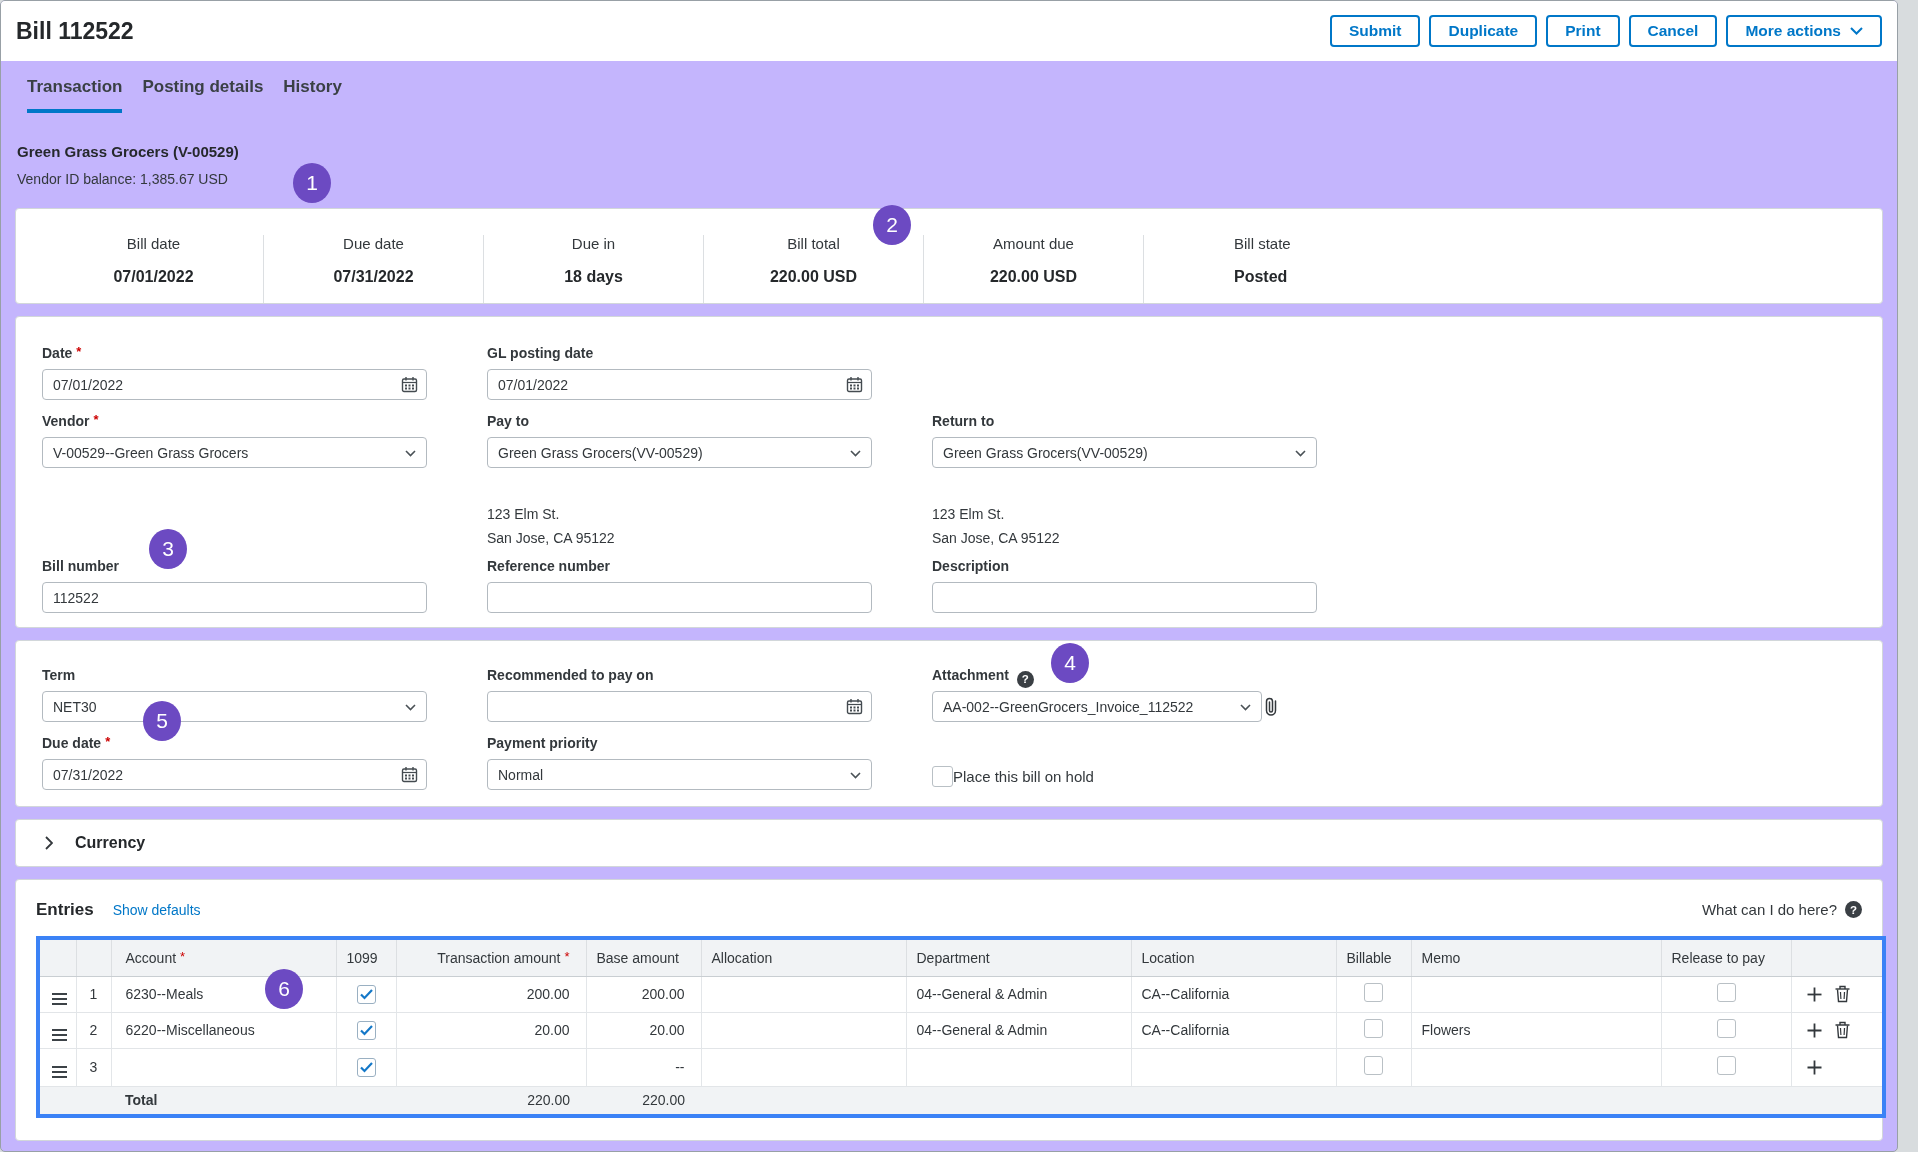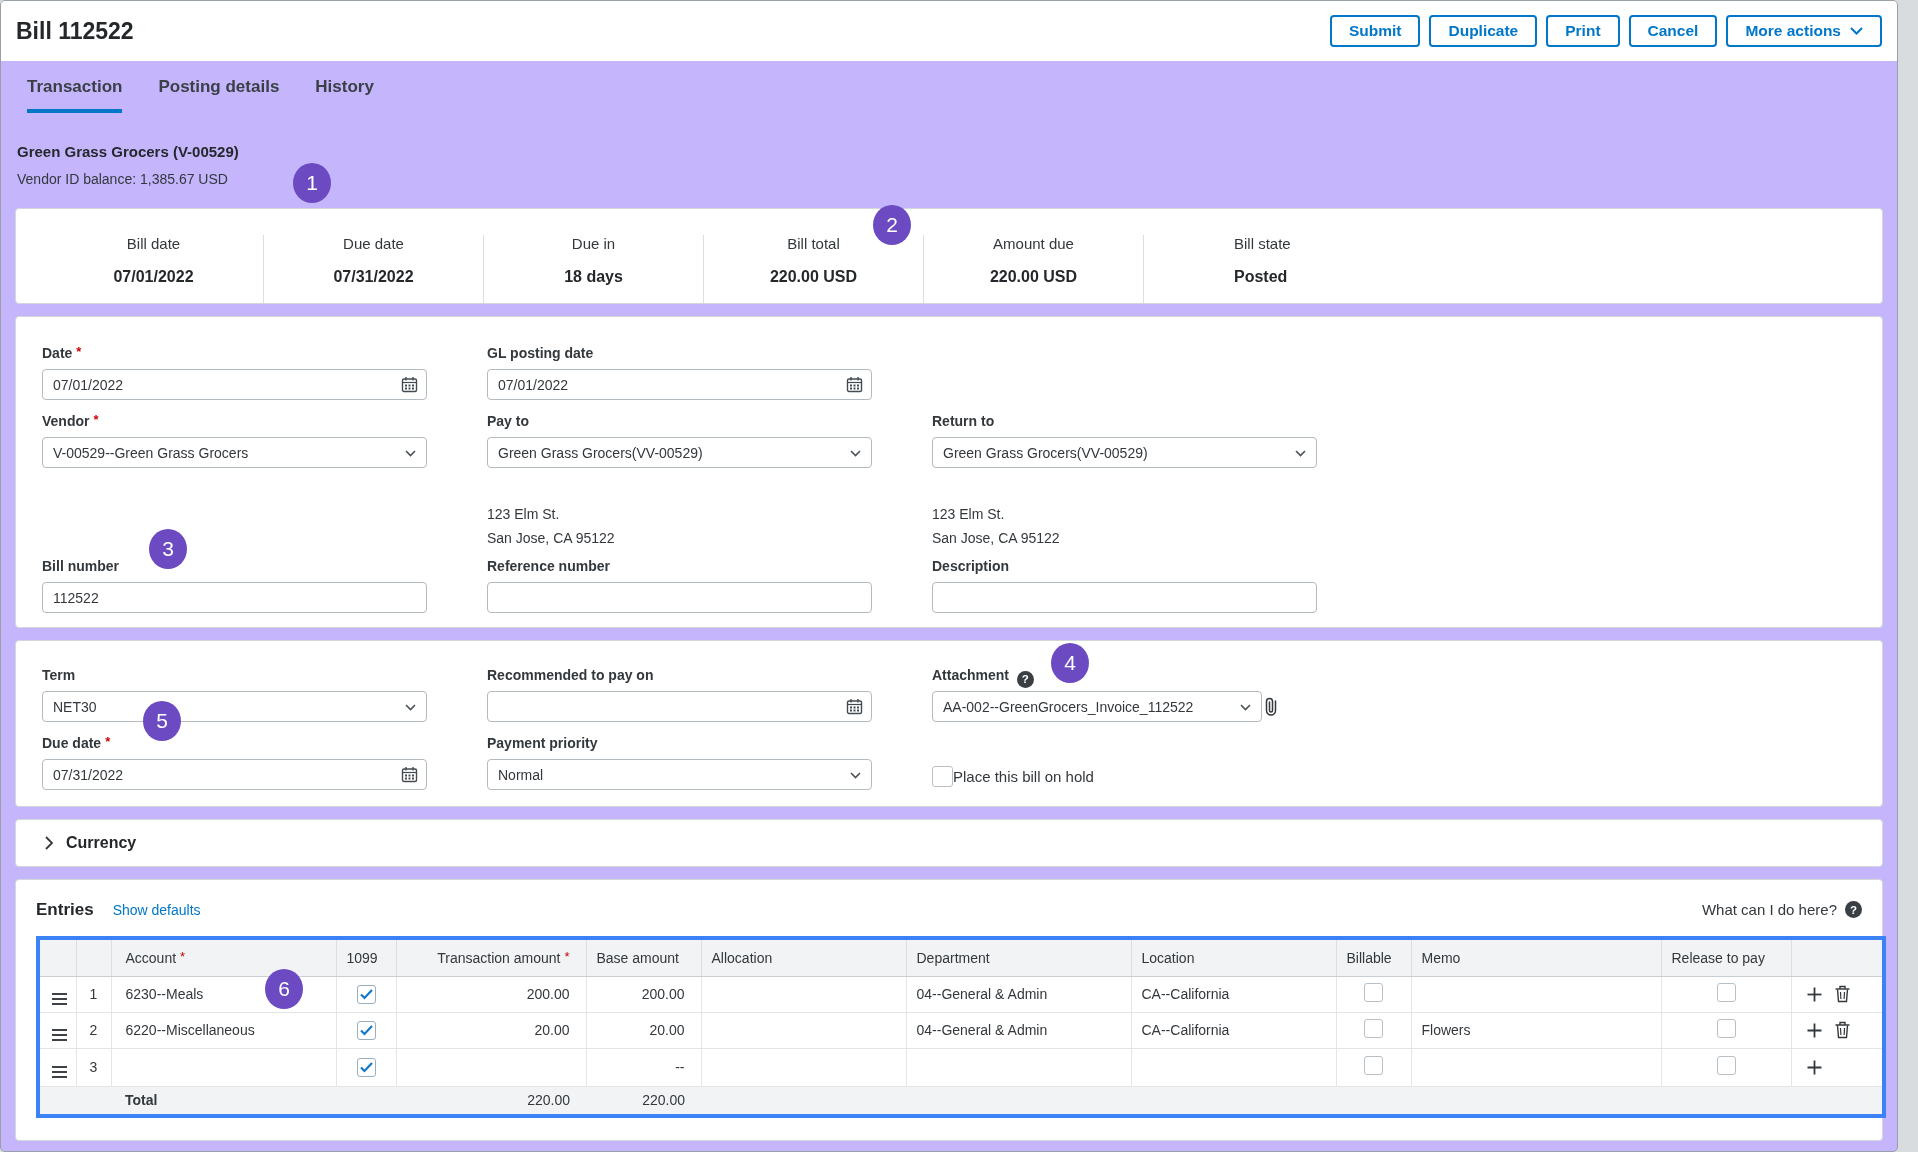--- a/index.html
+++ b/index.html
@@ -19,21 +19,21 @@
   .page-title { font-size:23px; font-weight:700; color:#25282b; }
   .toolbar { display:flex; gap:9px; }
   .btn {
     height:32px; padding:0 17px; background:#fff; border:2px solid #0077C8;
     border-radius:4px; color:#0077C8; font-size:15.5px; font-weight:700;
     font-family:"Liberation Sans", sans-serif; display:flex; align-items:center; gap:9px;
     cursor:pointer;
   }
 
   
-  .tabbar { display:flex; gap:36px; padding:0 26px; height:52px; align-items:stretch; }
+  .tabbar { display:flex; gap:20px; padding:0 26px; height:52px; align-items:stretch; }
   .tab { display:flex; align-items:center; font-size:17px; font-weight:700; color:#3a4045; position:relative; cursor:pointer; }
   .tab.active::after { content:""; position:absolute; left:0; right:0; bottom:0; height:4px; background:#0077C8; }
 
   
   .vendor-head { padding:0 16px; }
   .vendor-name { margin-top:29px; font-size:15px; font-weight:700; line-height:19px; color:#25282b; }
   .vendor-balance { margin-top:9px; font-size:14px; line-height:18px; color:#33383c; }
 
   
   .card { background:#fff; border:1px solid #d2d7da; border-radius:4px; margin:0 14px 12px 14px; }
@@ -80,21 +80,21 @@
         display:inline-flex; align-items:center; justify-content:center; cursor:pointer; flex:0 0 auto; }
   .cb.checked { border-color:#9ab0c2; }
   .cb.lg { width:21px; height:21px; }
 
   
   .help-dot { display:inline-flex; width:17px; height:17px; border-radius:50%; background:#3a3f44;
               color:#fff; font-size:11.5px; font-weight:700; align-items:center; justify-content:center;
               vertical-align:-3px; cursor:pointer; }
 
   
-  .currency-card { height:48px; display:flex; align-items:center; gap:13px; padding:0 0 0 29px; }
+  .currency-card { height:48px; display:flex; align-items:center; gap:22px; padding:0 0 0 29px; }
   .currency-title { font-size:16px; font-weight:700; color:#25282b; }
 
   
   .entries-card { padding:20px 20px 22px 20px; }
   .entries-head { display:flex; align-items:baseline; }
   .entries-title { font-size:17px; font-weight:700; color:#25282b; }
   .link { color:#0077C8; font-size:14px; margin-left:19px; cursor:pointer; text-decoration:none; }
   .entries-help { margin-left:auto; font-size:15px; color:#33383c; display:flex; align-items:center; gap:8px; }
 
   table.grid { border-collapse:collapse; table-layout:fixed; width:1846px; margin-top:16px;

